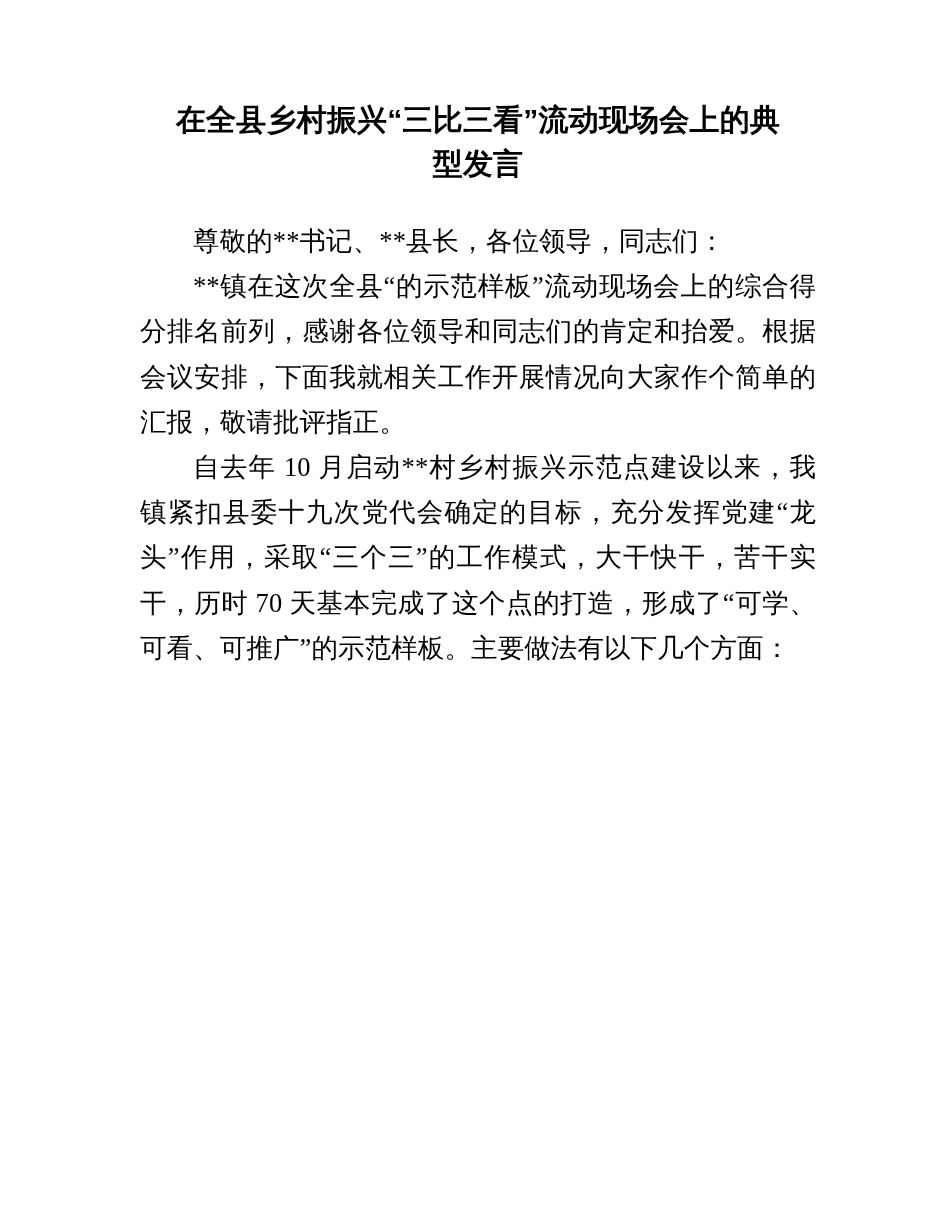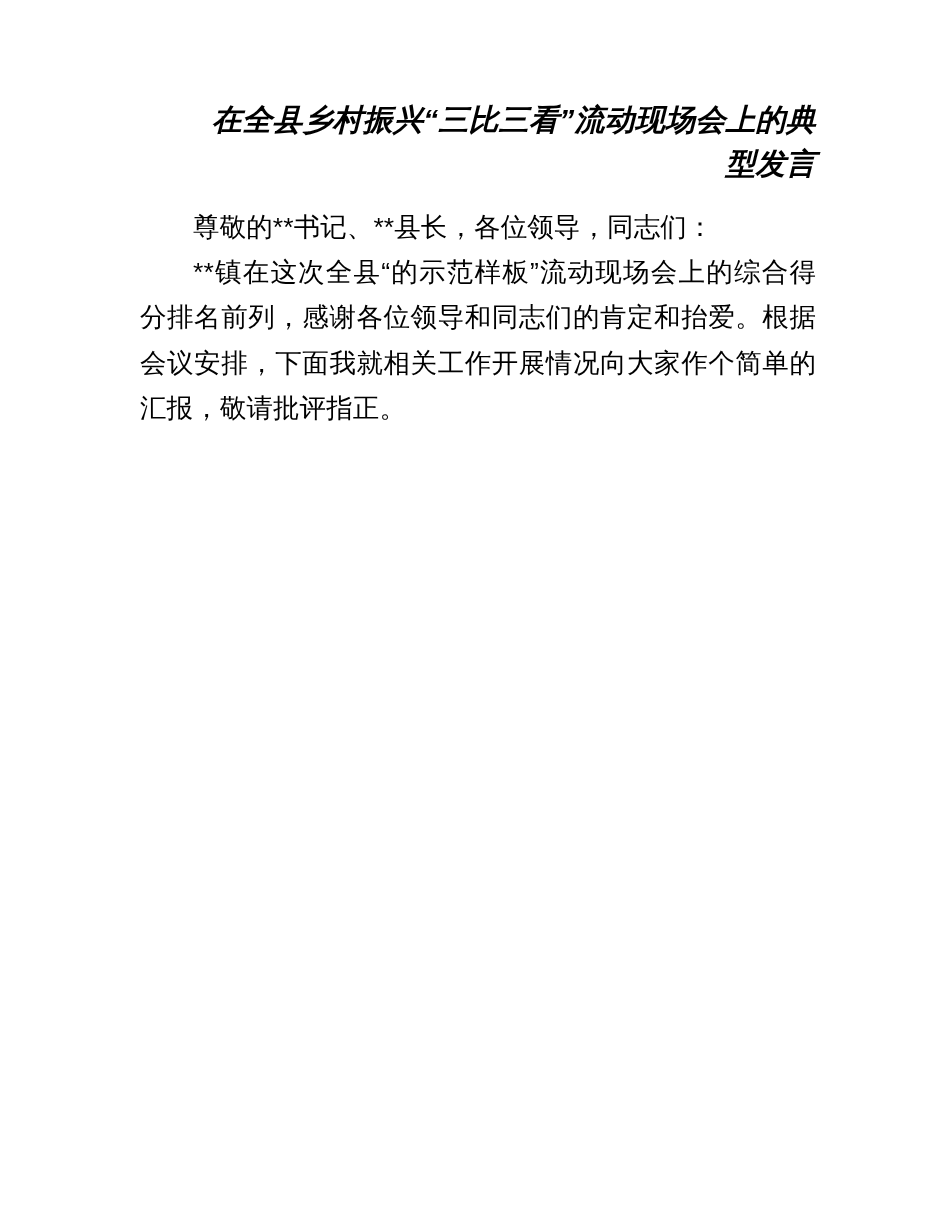--- a/index.html
+++ b/index.html
@@ -23,56 +23,57 @@
     width: 950px;
     height: 1230px;
     background: #ffffff;
     box-sizing: border-box;
   }
   .doc-title {
     position: absolute;
     left: 140px;
     top: 98px;
     width: 676px;
-    text-align: right;
+    text-align: center;
     font-size: 30px;
     font-weight: bold;
     line-height: 44px;
     letter-spacing: 0.2px;
     margin: 0;
-    font-style: italic;
   }
   .body-block {
     position: absolute;
     left: 140px;
     top: 205px;
     width: 676px;
   }
   p.para {
-    margin: 0 0 0 0;
+    margin: 14px 0 0 0;
     font-size: 26.5px;
     line-height: 45.2px;
     text-align: justify;
     text-justify: inter-character;
     text-indent: 2em;
     letter-spacing: 0.1px;
     word-break: break-all;
+    font-family: Liberation Serif, serif;
   }
   p.para + p.para {
     margin-top: 0px;
   }
 </style>
 </head>
 <body>
 
 <div class="page">
 
   <h1 class="doc-title">
     <span>在全县乡村振兴“三比三看”流动现场会上的典</span><br>
     <span>型发言</span>
   </h1>
 
   <div class="body-block">
     <p class="para">尊敬的**书记、**县长，各位领导，同志们：</p>
     <p class="para">**镇在这次全县“的示范样板”流动现场会上的综合得分排名前列，感谢各位领导和同志们的肯定和抬爱。根据会议安排，下面我就相关工作开展情况向大家作个简单的汇报，敬请批评指正。</p>
+    <p class="para">自去年 10 月启动**村乡村振兴示范点建设以来，我镇紧扣县委十九次党代会确定的目标，充分发挥党建“龙头”作用，采取“三个三”的工作模式，大干快干，苦干实干，历时 70 天基本完成了这个点的打造，形成了“可学、可看、可推广”的示范样板。主要做法有以下几个方面：</p>
   </div>
 
 </div>
 
 </body></html>

